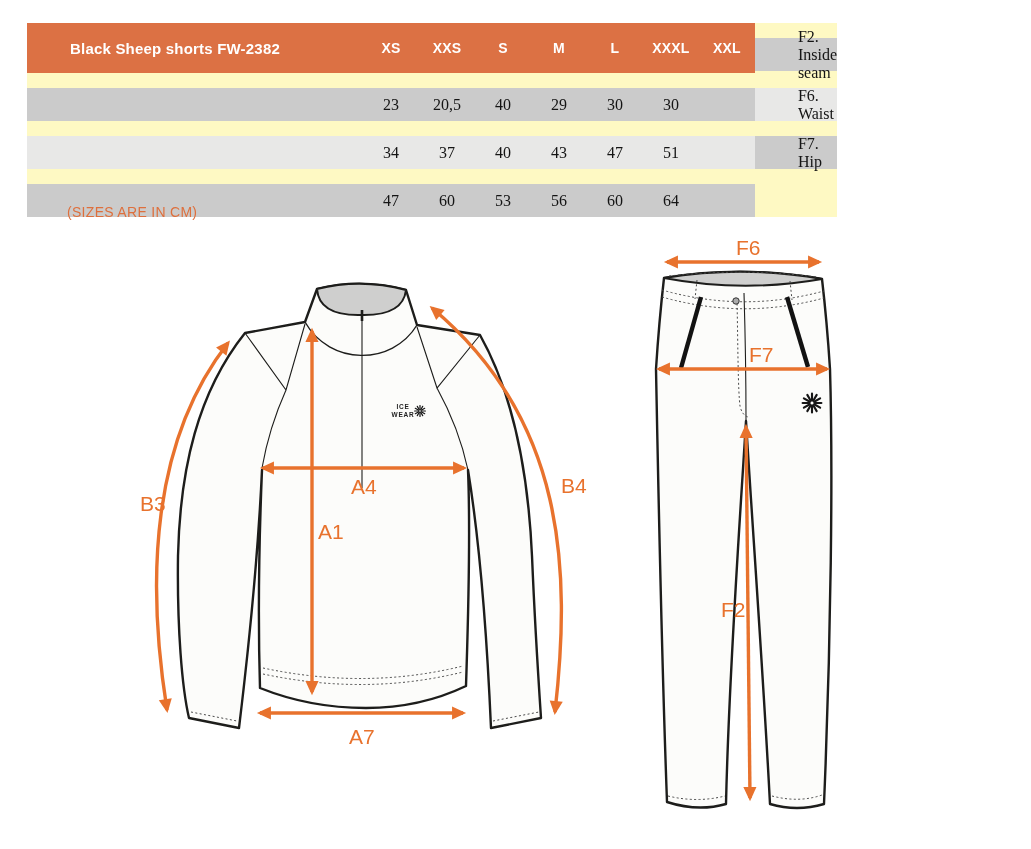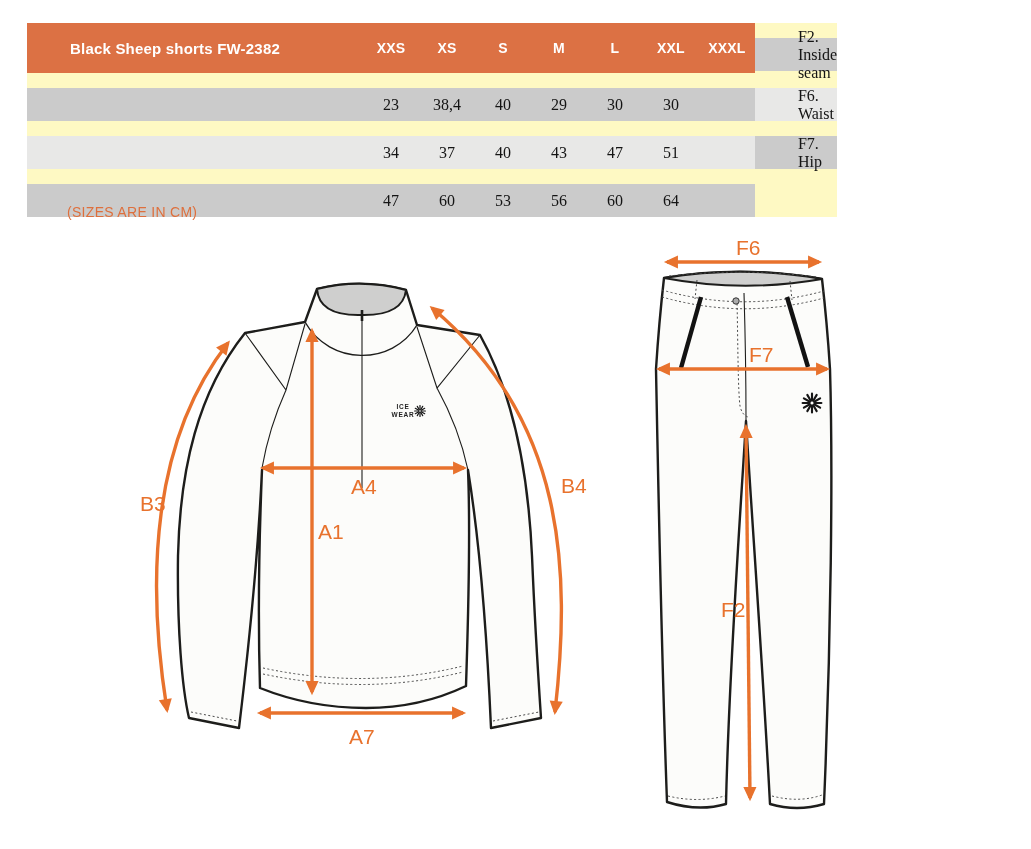--- a/index.html
+++ b/index.html
@@ -50,32 +50,32 @@
   .mlabel{fill:var(--arrow-orange,#E8722D);font-size:21px;font-family:"Liberation Sans",sans-serif;}
 </style>
 </head>
 <body>
 
 <div class="canvas">
 
   <div class="size-table">
 
     <div class="cell th title-cell">Black Sheep shorts FW-2382</div>
+    <div class="cell th">XS</div>
     <div class="cell th">XXS</div>
-    <div class="cell th">XS</div>
     <div class="cell th">S</div>
     <div class="cell th">M</div>
     <div class="cell th">L</div>
+    <div class="cell th">XXXL</div>
     <div class="cell th">XXL</div>
-    <div class="cell th">XXXL</div>
 
     <div class="cell td row-a label-cell">F2. Inside seam</div>
     <div class="cell td row-a"></div>
     <div class="cell td row-a">23</div>
-    <div class="cell td row-a">38,4</div>
+    <div class="cell td row-a">20,5</div>
     <div class="cell td row-a">40</div>
     <div class="cell td row-a">29</div>
     <div class="cell td row-a">30</div>
     <div class="cell td row-a">30</div>
     <div class="cell td row-a"></div>
 
     <div class="cell td row-b label-cell">F6. Waist</div>
     <div class="cell td row-b"></div>
     <div class="cell td row-b">34</div>
     <div class="cell td row-b">37</div>

